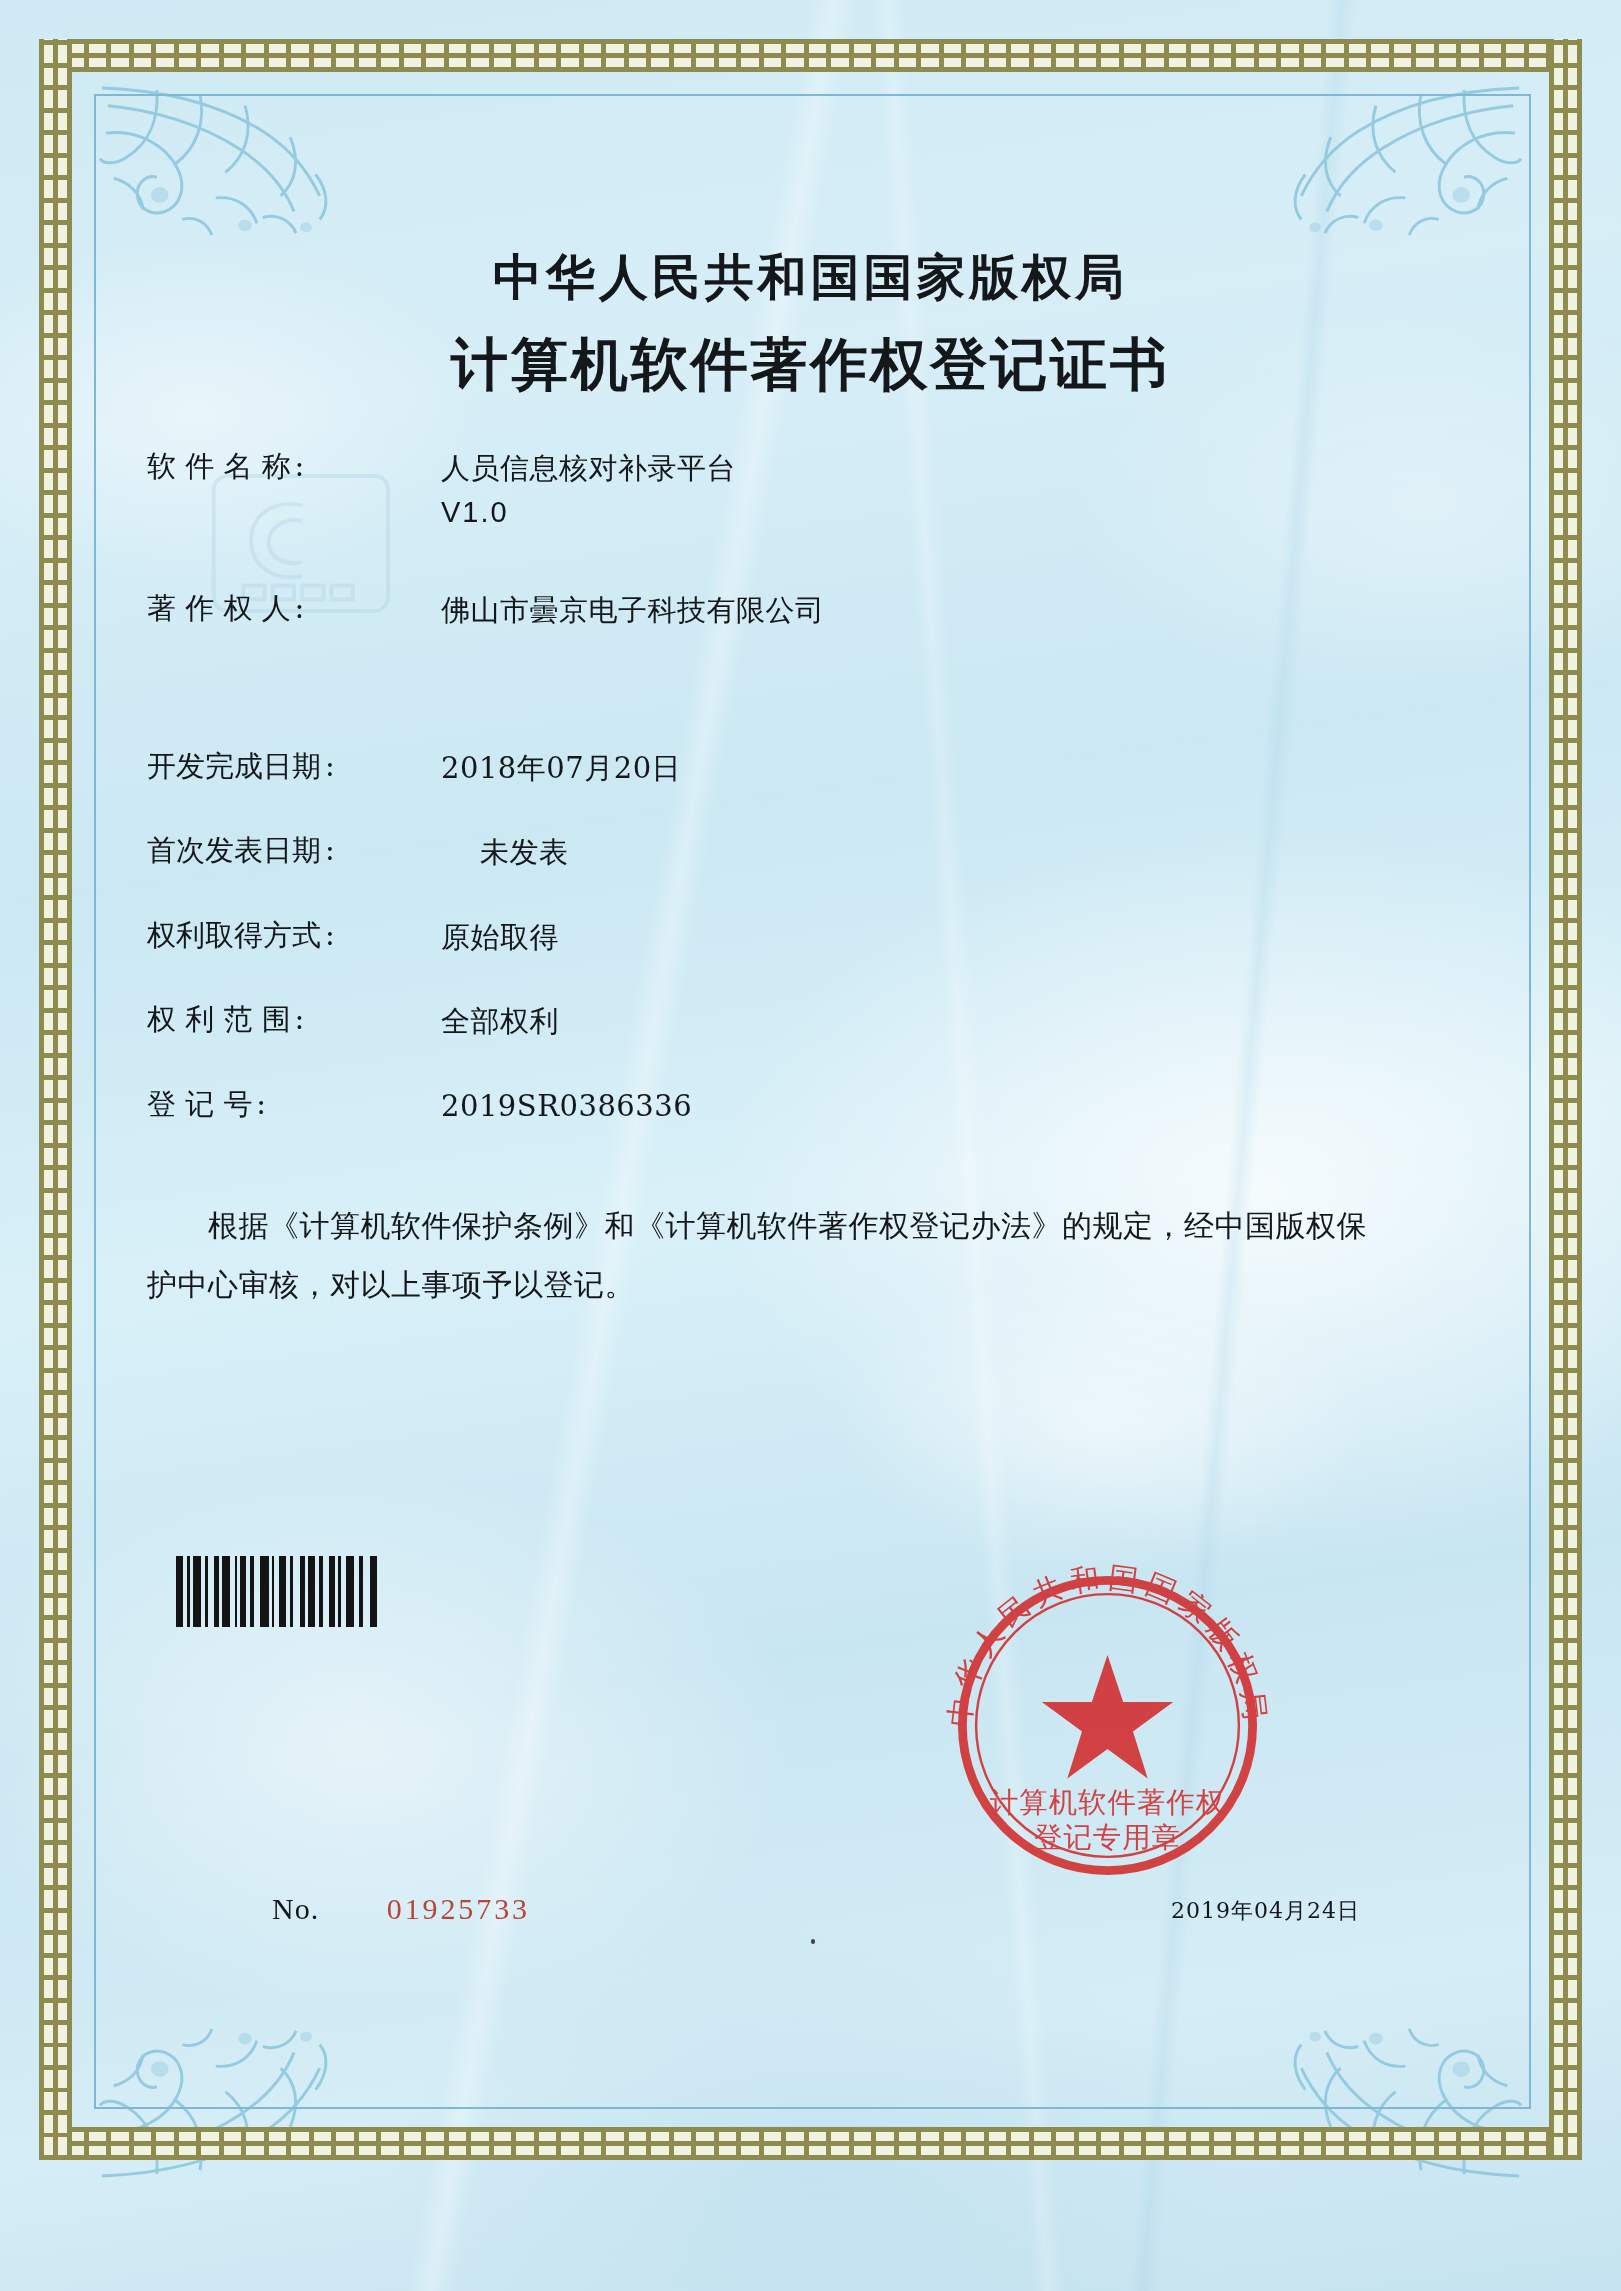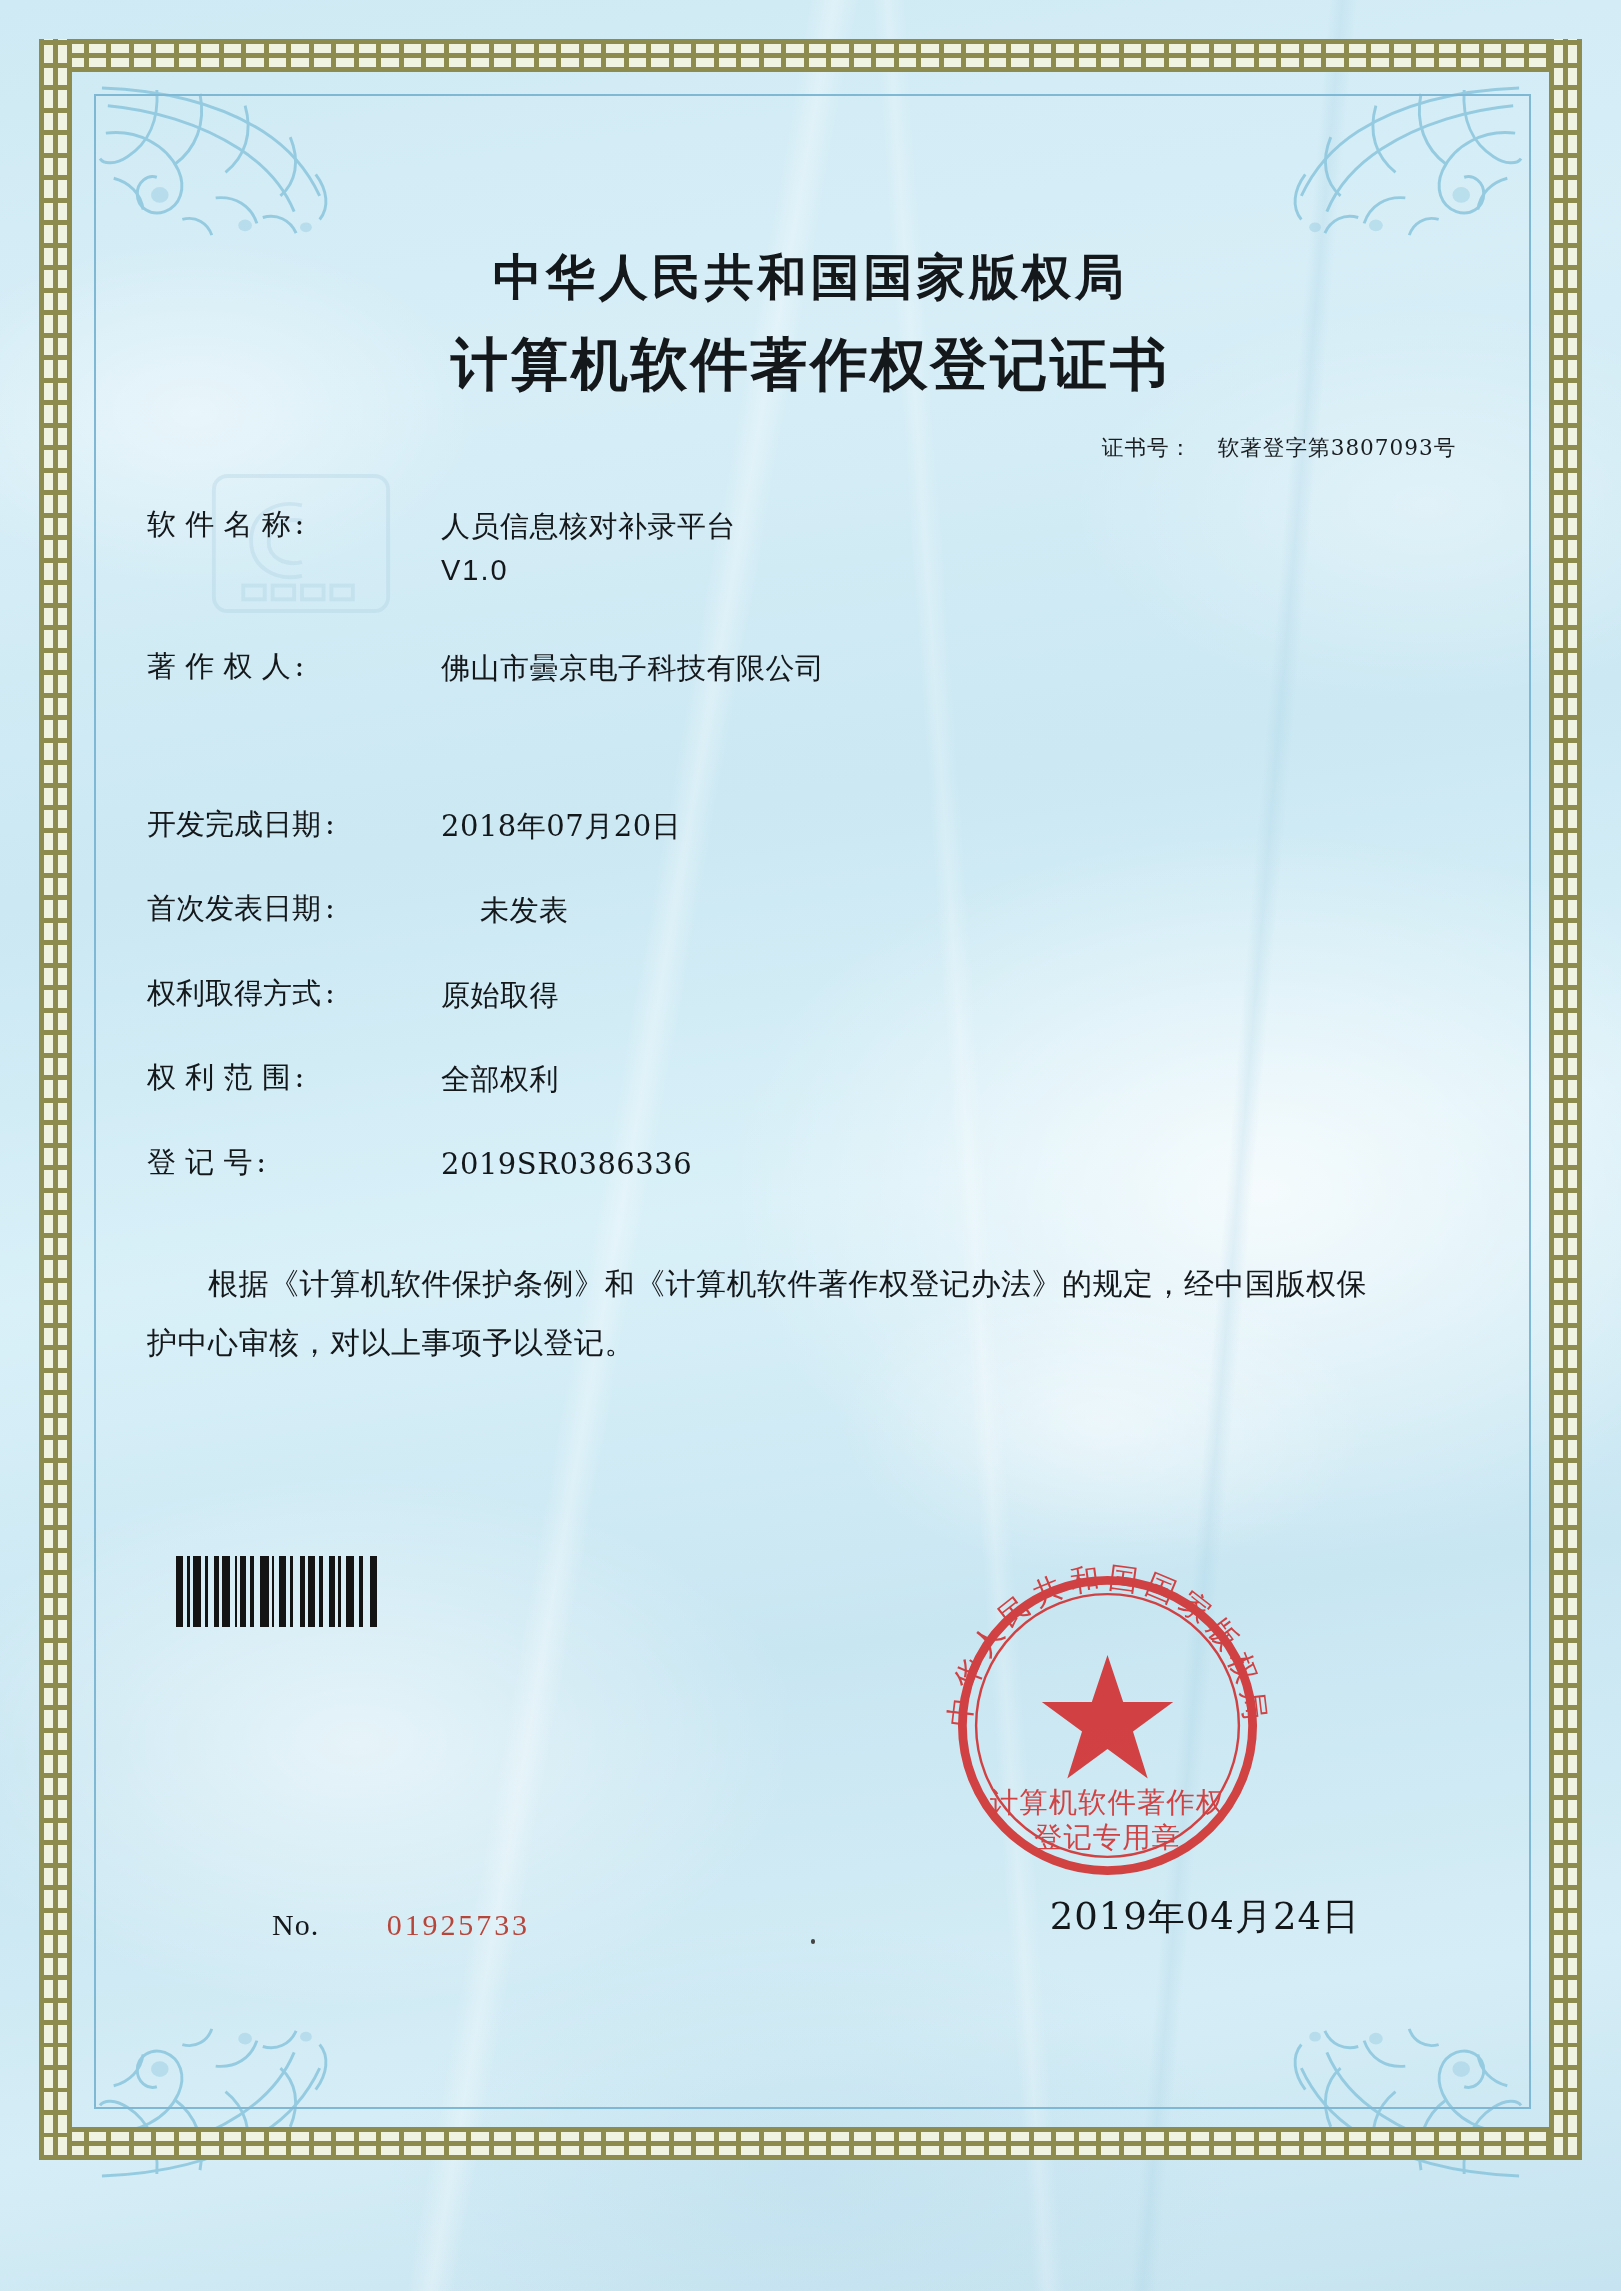--- a/index.html
+++ b/index.html
@@ -259,21 +259,21 @@
   }
   #serial-label { letter-spacing: 1px; }
   #serial-value {
     margin-left: 19.6px;
     color: #b8453a;
     letter-spacing: 2.9px;
     font-size: 30px;
   }
   #issue-date {
     font-family: "DejaVu Serif", serif;
-    font-size: 37px;
+    font-size: 22px;
     color: #15181b;
     margin-right: 114px;
     letter-spacing: 1px;
   }
   #center-dot {
     position: absolute;
     left: 50%;
     top: 1939px;
     width: 4.9px;
     height: 4.9px;
@@ -404,24 +404,20 @@
     </svg>
   </div>
 
   <div id="content">
 
     <div id="title-block">
       <div id="issuer-title">中华人民共和国国家版权局</div>
       <div id="doc-title">计算机软件著作权登记证书</div>
     </div>
 
-    <div id="cert-number-row">
-      <span class="cn-label">证书号：</span>
-      <span>软著登字第3807093号</span>
-    </div>
 
     <div class="field-row" id="row-software">
       <div class="field-label">
         <span>软 件 名 称</span><span class="field-colon">:</span>
       </div>
       <div class="field-value">
         <span>人员信息核对补录平台</span>
         <span class="ver">V1.0</span>
       </div>
     </div>

